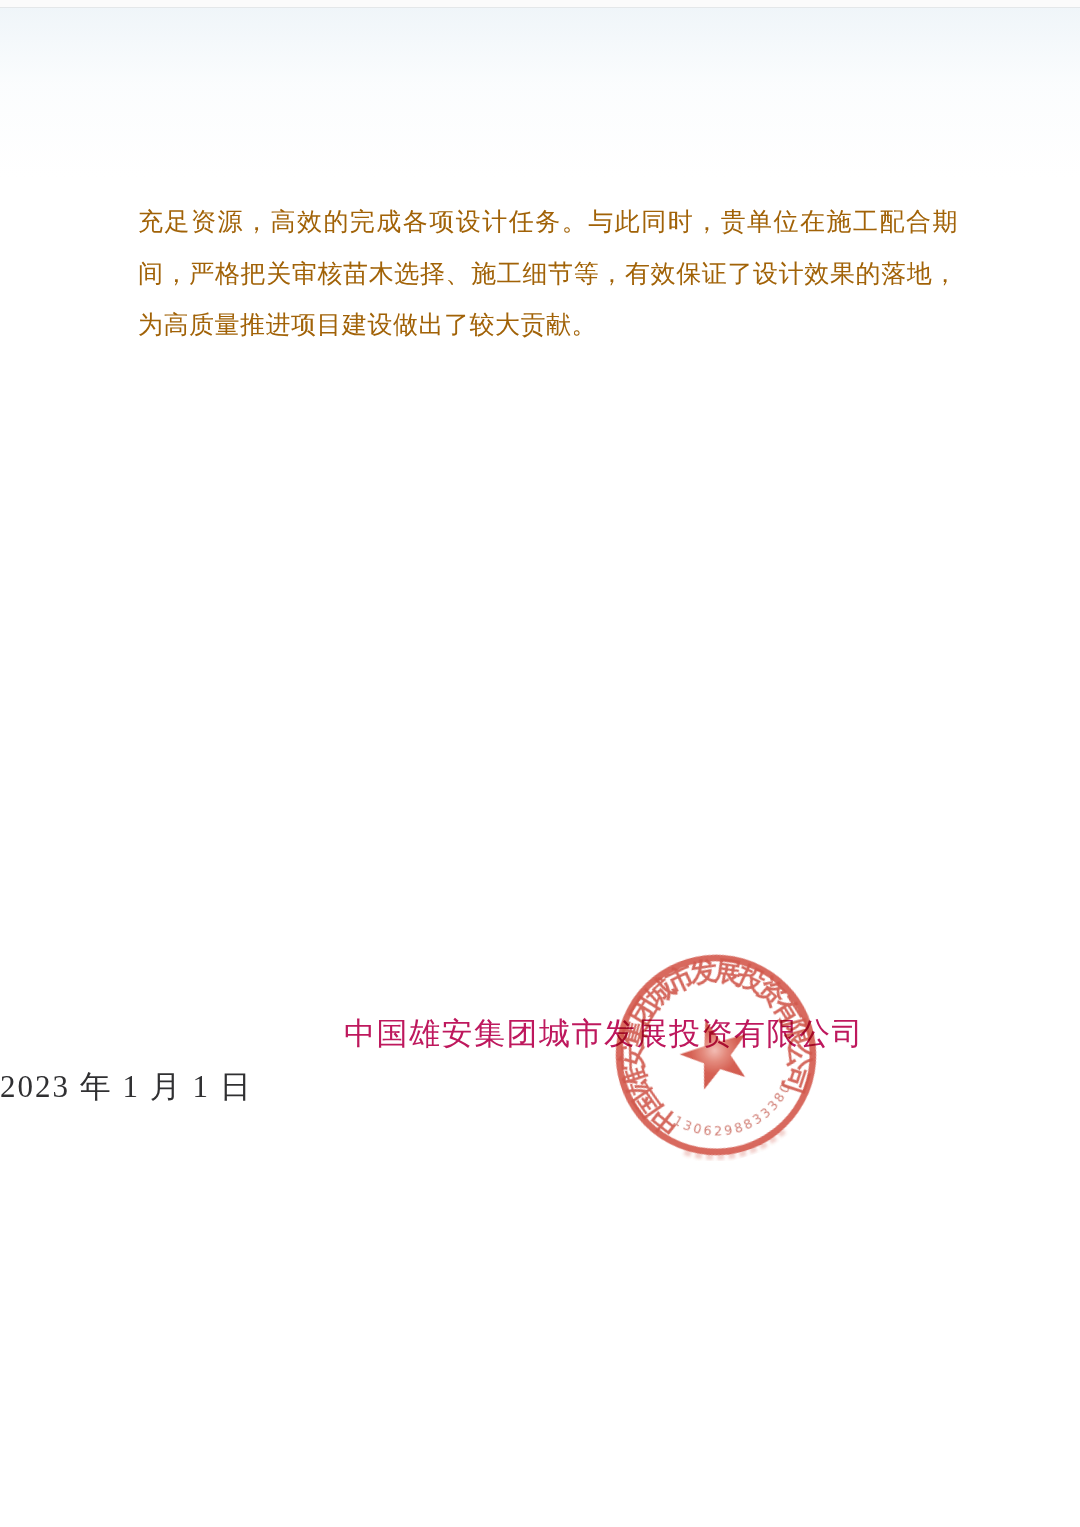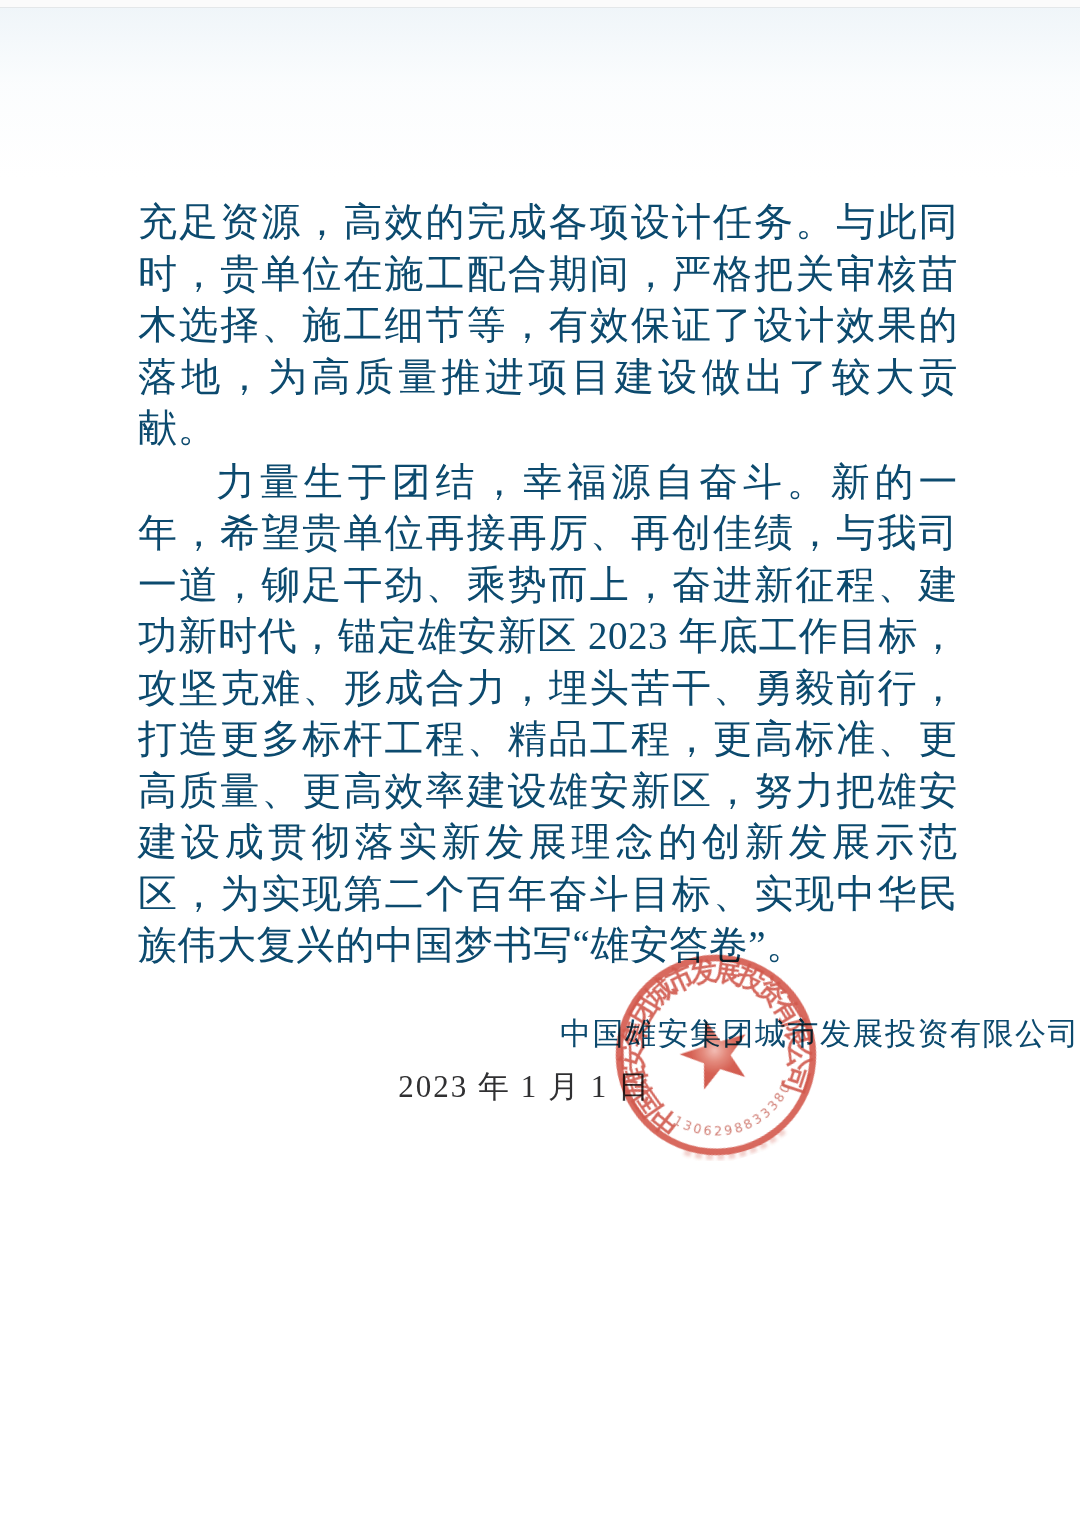--- a/index.html
+++ b/index.html
@@ -12,52 +12,51 @@
     position:absolute;left:0;top:0;width:1080px;height:7px;
     background:#fbfbfb;border-bottom:1px solid #e4e7e9;
   }
   .scan-tint{
     position:absolute;left:0;top:8px;width:1080px;height:170px;
     background:linear-gradient(180deg,rgba(231,240,246,0.65) 0%,rgba(243,248,251,0.35) 45%,rgba(255,255,255,0) 100%);
     pointer-events:none;
   }
   .letter-body{
     position:absolute;left:138px;top:196px;width:820px;
-    color:#0c4a6e;font-size:39px;line-height:51.5px;letter-spacing:0.5px;
+    color:#a16207;font-size:25px;line-height:51.5px;letter-spacing:0.5px;
     text-align:justify;
   }
   .letter-body p{margin:0 0 2px 0;}
   .letter-body p.indent{text-indent:2em;}
   .signature-company{
     position:absolute;left:0;top:1013px;width:1080px;
-    text-align:right;box-sizing:border-box;
-    color:#0c4a6e;font-size:31px;letter-spacing:1.5px;
+    text-align:right;padding-right:216px;box-sizing:border-box;
+    color:#be185d;font-size:31px;letter-spacing:1.5px;
   }
   .signature-date{
     position:absolute;left:0;top:1066px;width:954px;
-    text-align:right;padding-right:303px;box-sizing:border-box;
+    padding-right:303px;box-sizing:border-box;
     color:#303032;font-size:31px;letter-spacing:2px;
   }
   .company-seal{
     position:absolute;left:610px;top:949px;width:212px;height:212px;
     mix-blend-mode:multiply;opacity:0.93;
   }
   .company-seal svg{width:100%;height:100%;}
   .seal-ring-text{font-family:"Liberation Serif","DejaVu Serif",serif;font-weight:bold;}
   .seal-serial-number{font-family:"DejaVu Sans",sans-serif;}
 </style>
 </head>
 <body>
 
 <div class="scan-top-edge"></div>
 <div class="scan-tint"></div>
 
 <div class="letter-body">
   <p>充足资源，高效的完成各项设计任务。与此同时，贵单位在施工配合期间，严格把关审核苗木选择、施工细节等，有效保证了设计效果的落地，为高质量推进项目建设做出了较大贡献。</p>
-  <p class="indent">力量生于团结，幸福源自奋斗。新的一年，希望贵单位再接再厉、再创佳绩，与我司一道，铆足干劲、乘势而上，奋进新征程、建功新时代，锚定雄安新区 2023 年底工作目标，攻坚克难、形成合力，埋头苦干、勇毅前行，打造更多标杆工程、精品工程，更高标准、更高质量、更高效率建设雄安新区，努力把雄安建设成贯彻落实新发展理念的创新发展示范区，为实现第二个百年奋斗目标、实现中华民族伟大复兴的中国梦书写“雄安答卷”。</p>
 </div>
 
 <div class="signature-company">中国雄安集团城市发展投资有限公司</div>
 <div class="signature-date">2023 年 1 月 1 日</div>
 
 <div class="company-seal">
   <svg viewBox="0 0 210 210" xmlns="http://www.w3.org/2000/svg">
     <defs>
       <radialGradient id="starGrad" cx="50%" cy="48%" r="60%">
         <stop offset="0%" stop-color="#f1b4aa"></stop>

